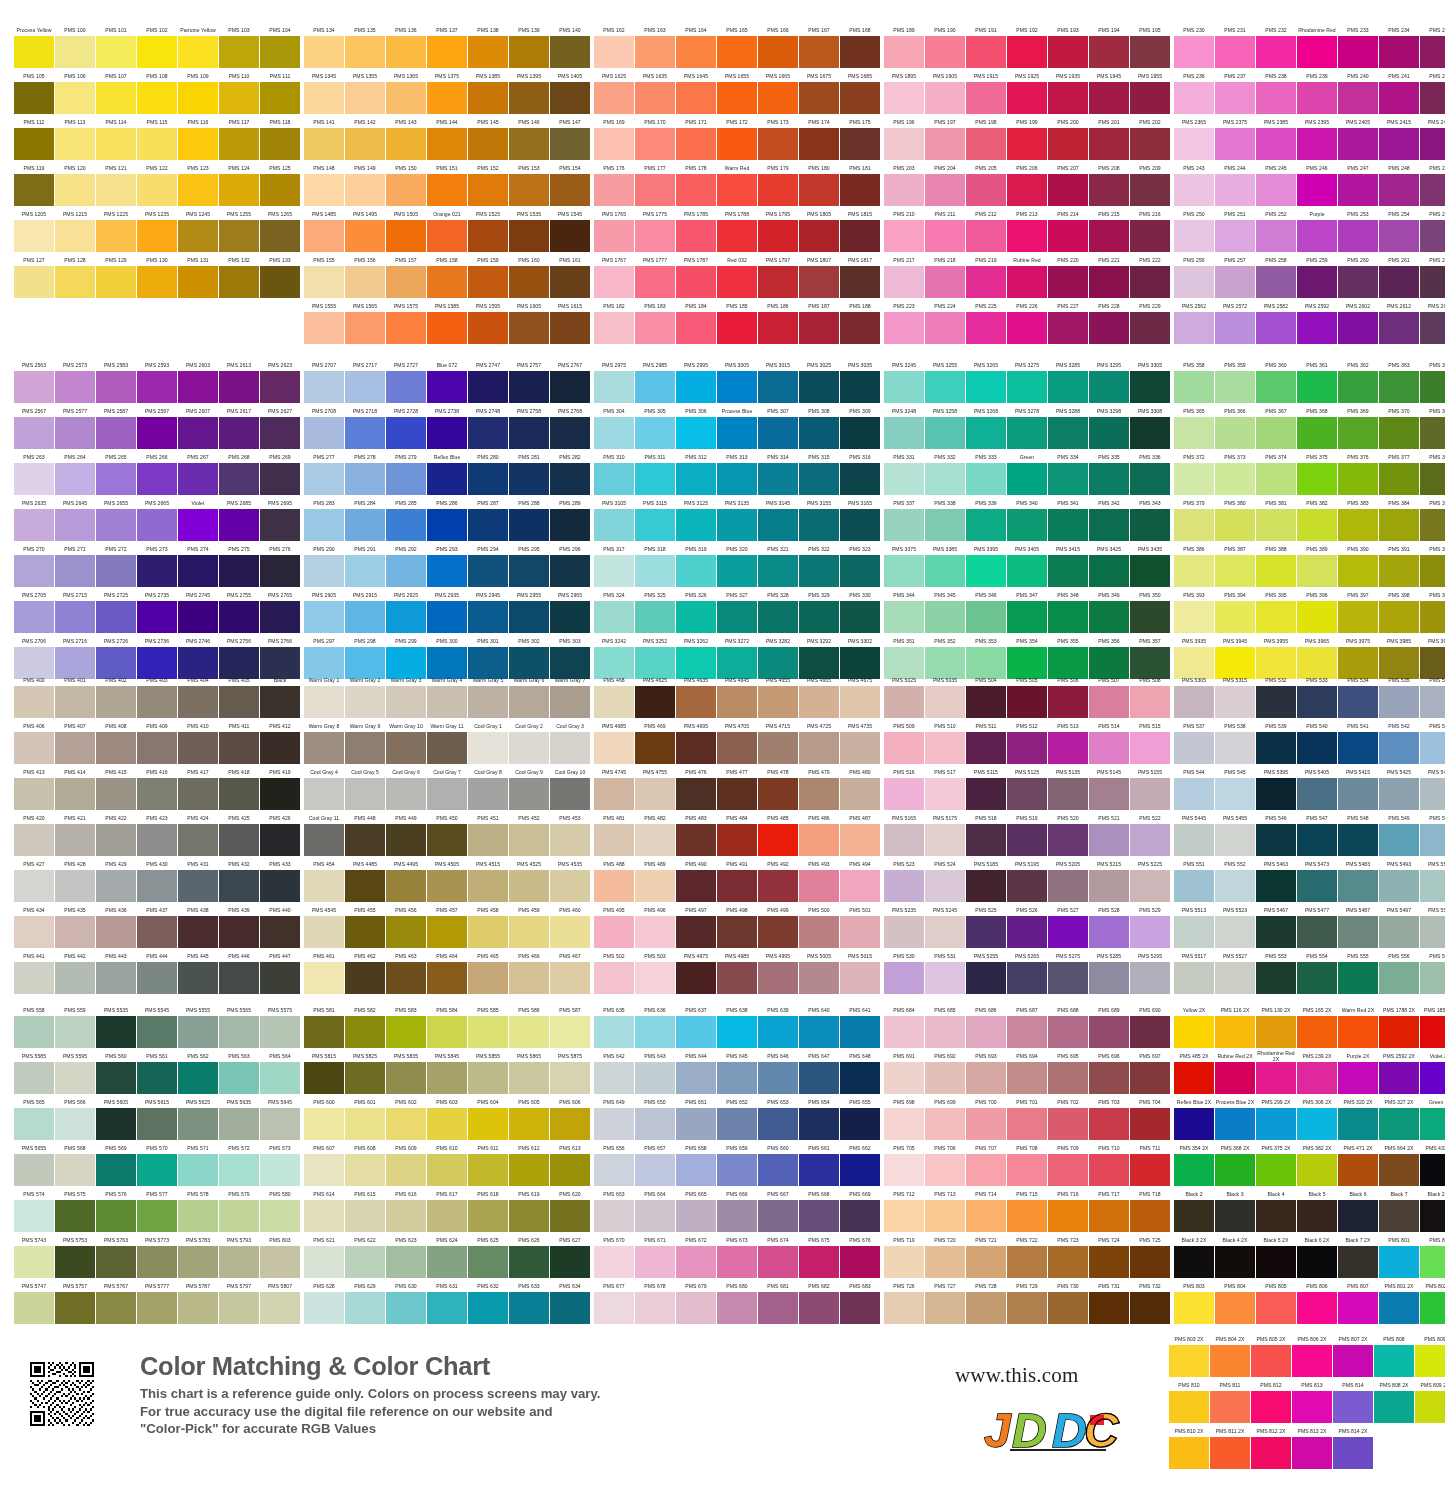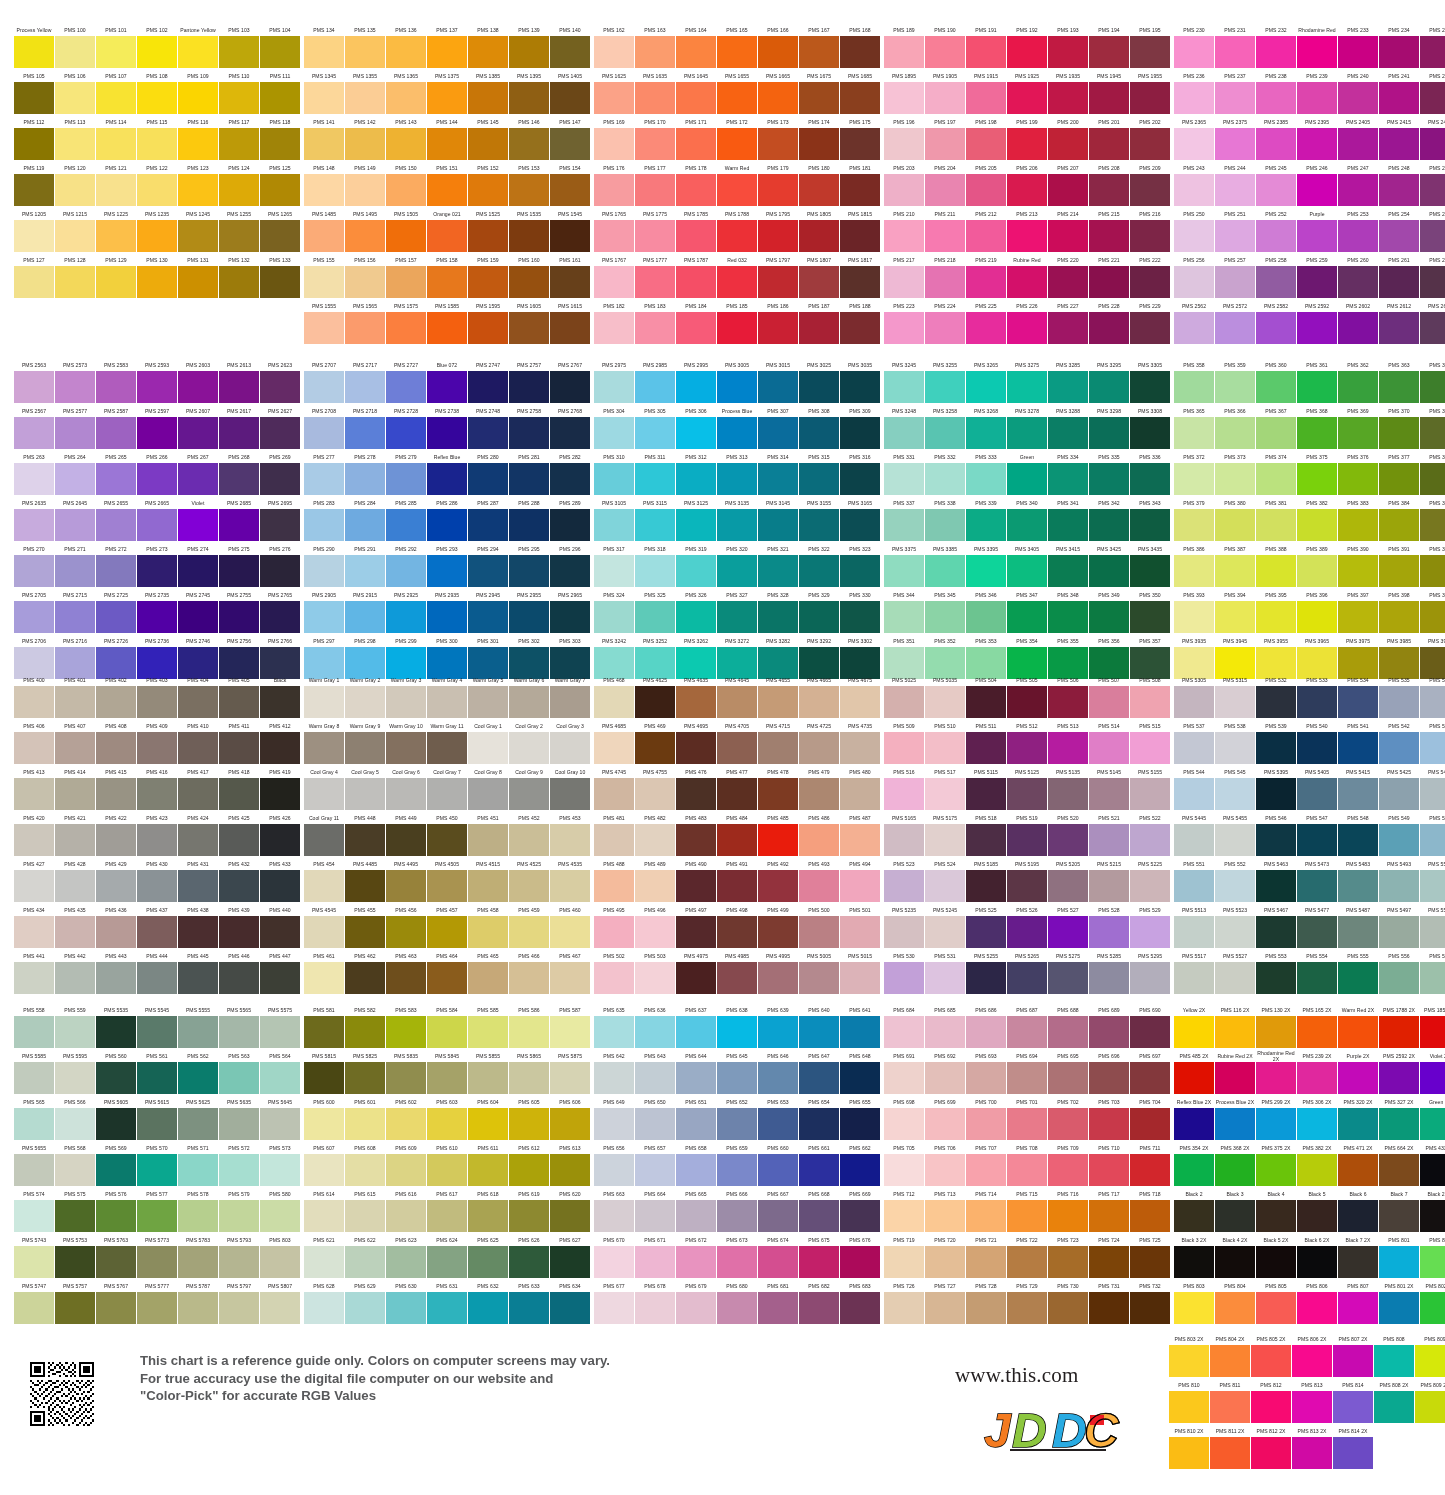--- a/index.html
+++ b/index.html
@@ -4695,22 +4695,23 @@
           <rect x="10" y="28" width="1" height="1"></rect>
           <rect x="15" y="28" width="1" height="1"></rect>
           <rect x="17" y="28" width="1" height="1"></rect>
           <rect x="21" y="28" width="1" height="1"></rect>
           <rect x="24" y="28" width="1" height="1"></rect>
           <rect x="26" y="28" width="1" height="1"></rect>
       </g>
     </svg>
 
     <div id="footer-text">
-      <div class="blurb">This chart is a reference guide only. Colors on computer screens may vary.</div>
-      <div class="blurb">For true accuracy use the digital file computer on our website and</div>
+      <h1 id="chart-title">Color Matching &amp; Color Chart</h1>
+      <div class="blurb">This chart is a reference guide only. Colors on process screens may vary.</div>
+      <div class="blurb">For true accuracy use the digital file reference on our website and</div>
       <div class="blurb">"Color-Pick" for accurate RGB Values</div>
     </div>
 
     <div id="website">www.this.com</div>
 
     <svg id="jdc-logo" viewBox="0 0 160 52">
       <g font-family="Liberation Sans, sans-serif" font-size="48" font-weight="bold" font-style="italic">
         <text x="4" y="42" fill="#f47b20" stroke="#000000" stroke-width="1.4" paint-order="stroke">J</text>
         <text x="32" y="42" fill="#8cc63f" stroke="#000000" stroke-width="1.4" paint-order="stroke">D</text>
         <text x="72" y="42" fill="#29abe2" stroke="#000000" stroke-width="1.4" paint-order="stroke">D</text>

